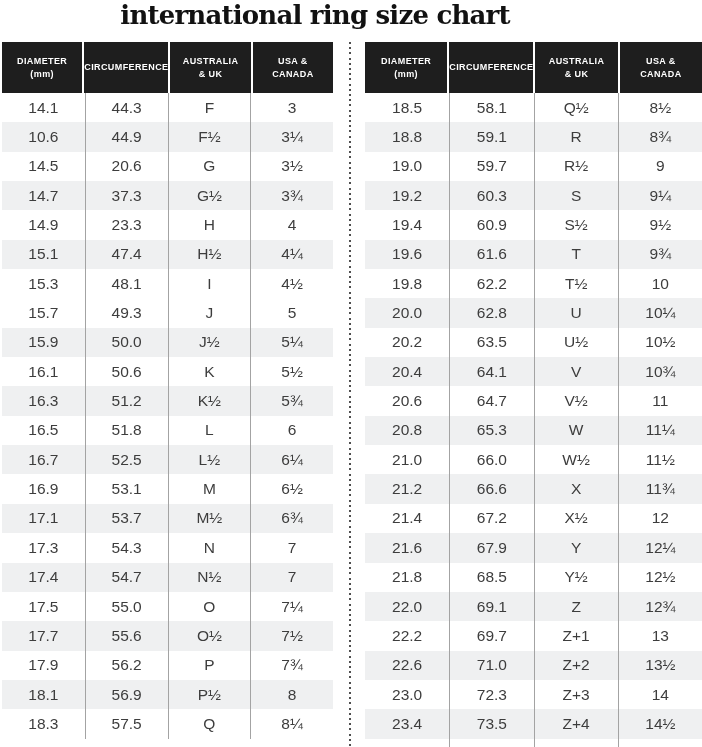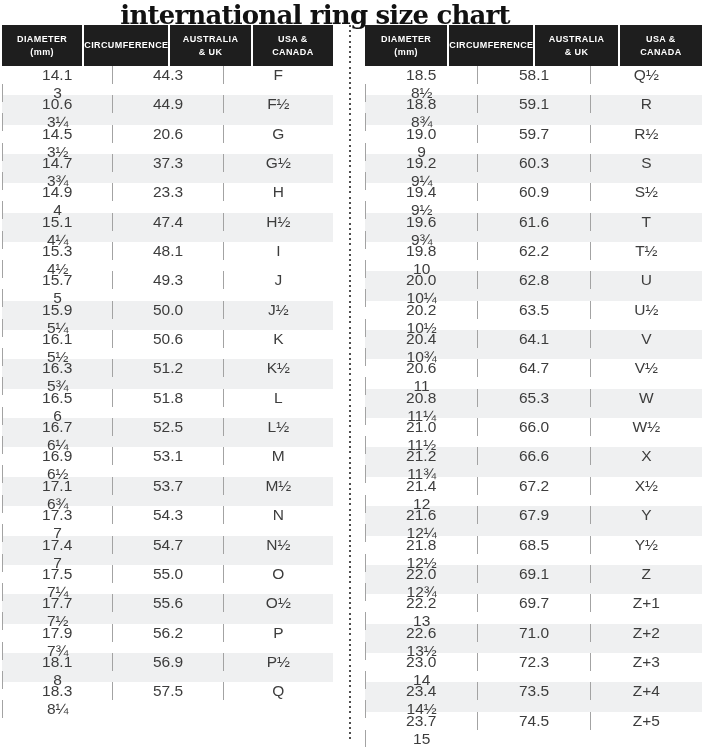--- a/index.html
+++ b/index.html
@@ -5,21 +5,21 @@
   html, body { margin: 0; padding: 0; }
   body {
     width: 702px; height: 747px;
     background: #ffffff;
     font-family: "Liberation Sans", sans-serif;
     overflow: hidden;
   }
   .page { width: 702px; height: 747px; position: relative; }
 
   .title {
-    height: 25px;
+    height: 42px;
     line-height: 30px;
     font-family: "DejaVu Serif", serif;
     font-weight: 700;
     font-size: 26px;
     letter-spacing: -0.8px;
     color: #121212;
     text-align: center;
     padding-right: 72px;
     box-sizing: border-box;
     white-space: nowrap;
@@ -42,40 +42,40 @@
       to bottom,
       #4f4f4f 0px, #4f4f4f 2px,
       transparent 2px, transparent 5.2px
     );
   }
 
   .thead {
     display: grid;
     grid-template-columns: repeat(4, 1fr);
     gap: 2px;
-    height: 41px;
+    height: 51px;
   }
   .th {
     background: #1e1e1e;
     color: #ffffff;
     font-size: 9px;
     font-weight: bold;
     letter-spacing: 0.4px;
     line-height: 1.35;
     text-align: center;
     display: flex;
     flex-direction: column;
     align-items: center;
     justify-content: center;
   }
 
   .tbody { height: 675px; }
   .tr {
     display: grid;
-    grid-template-columns: repeat(3, 1fr);
+    grid-template-columns: repeat(4, 1fr);
     height: 29.348px;
     background: #ffffff;
   }
   .tr.alt { background: #eff0f1; }
   .td {
     display: flex;
     align-items: center;
     justify-content: center;
     font-size: 15.5px;
     color: #3d3d3d;

